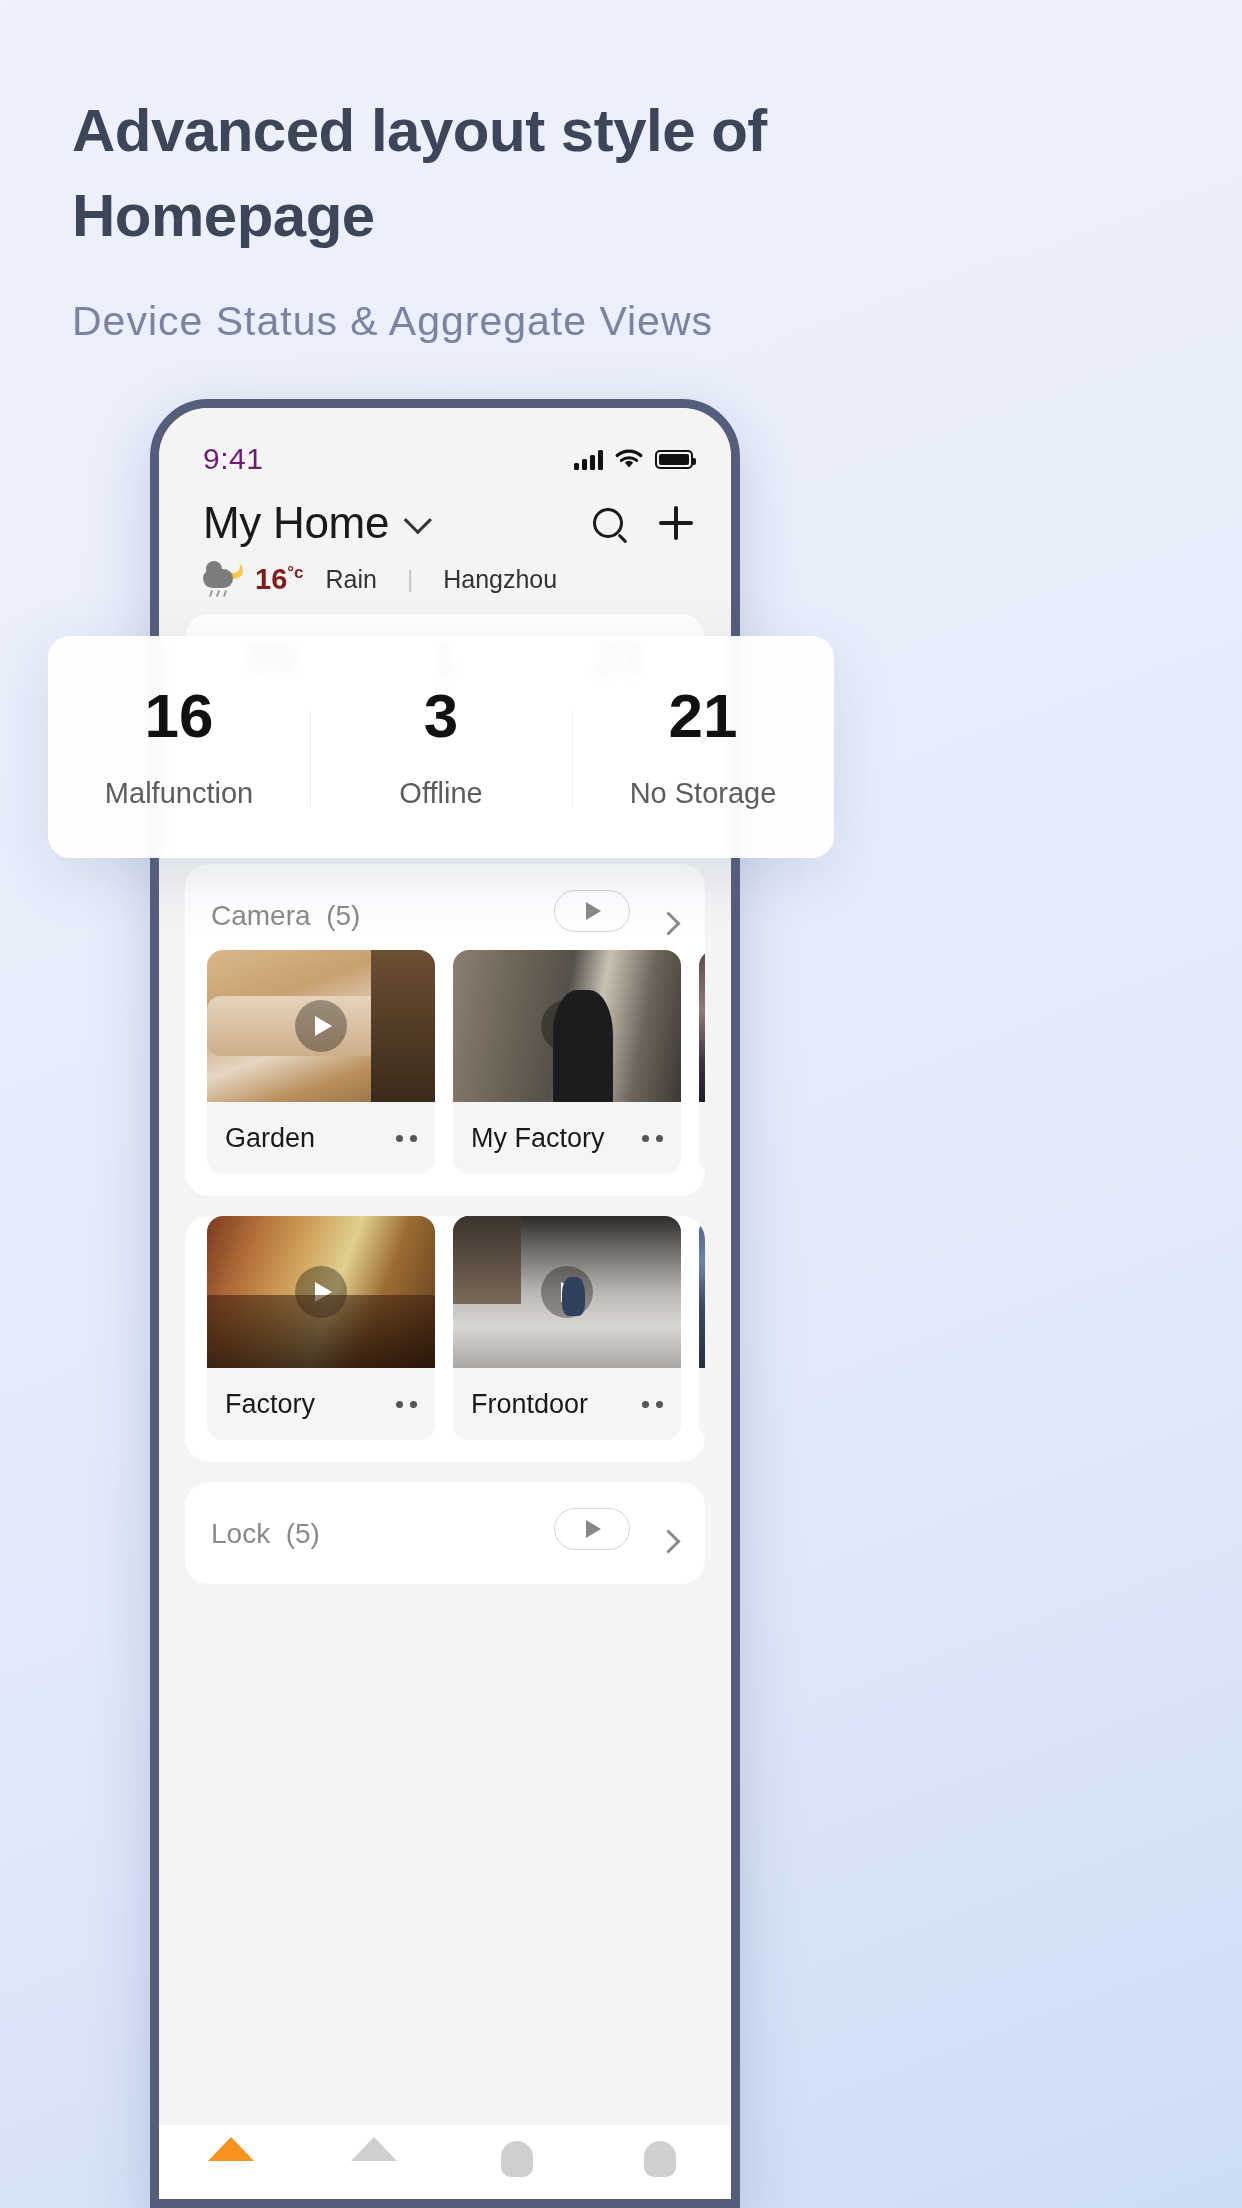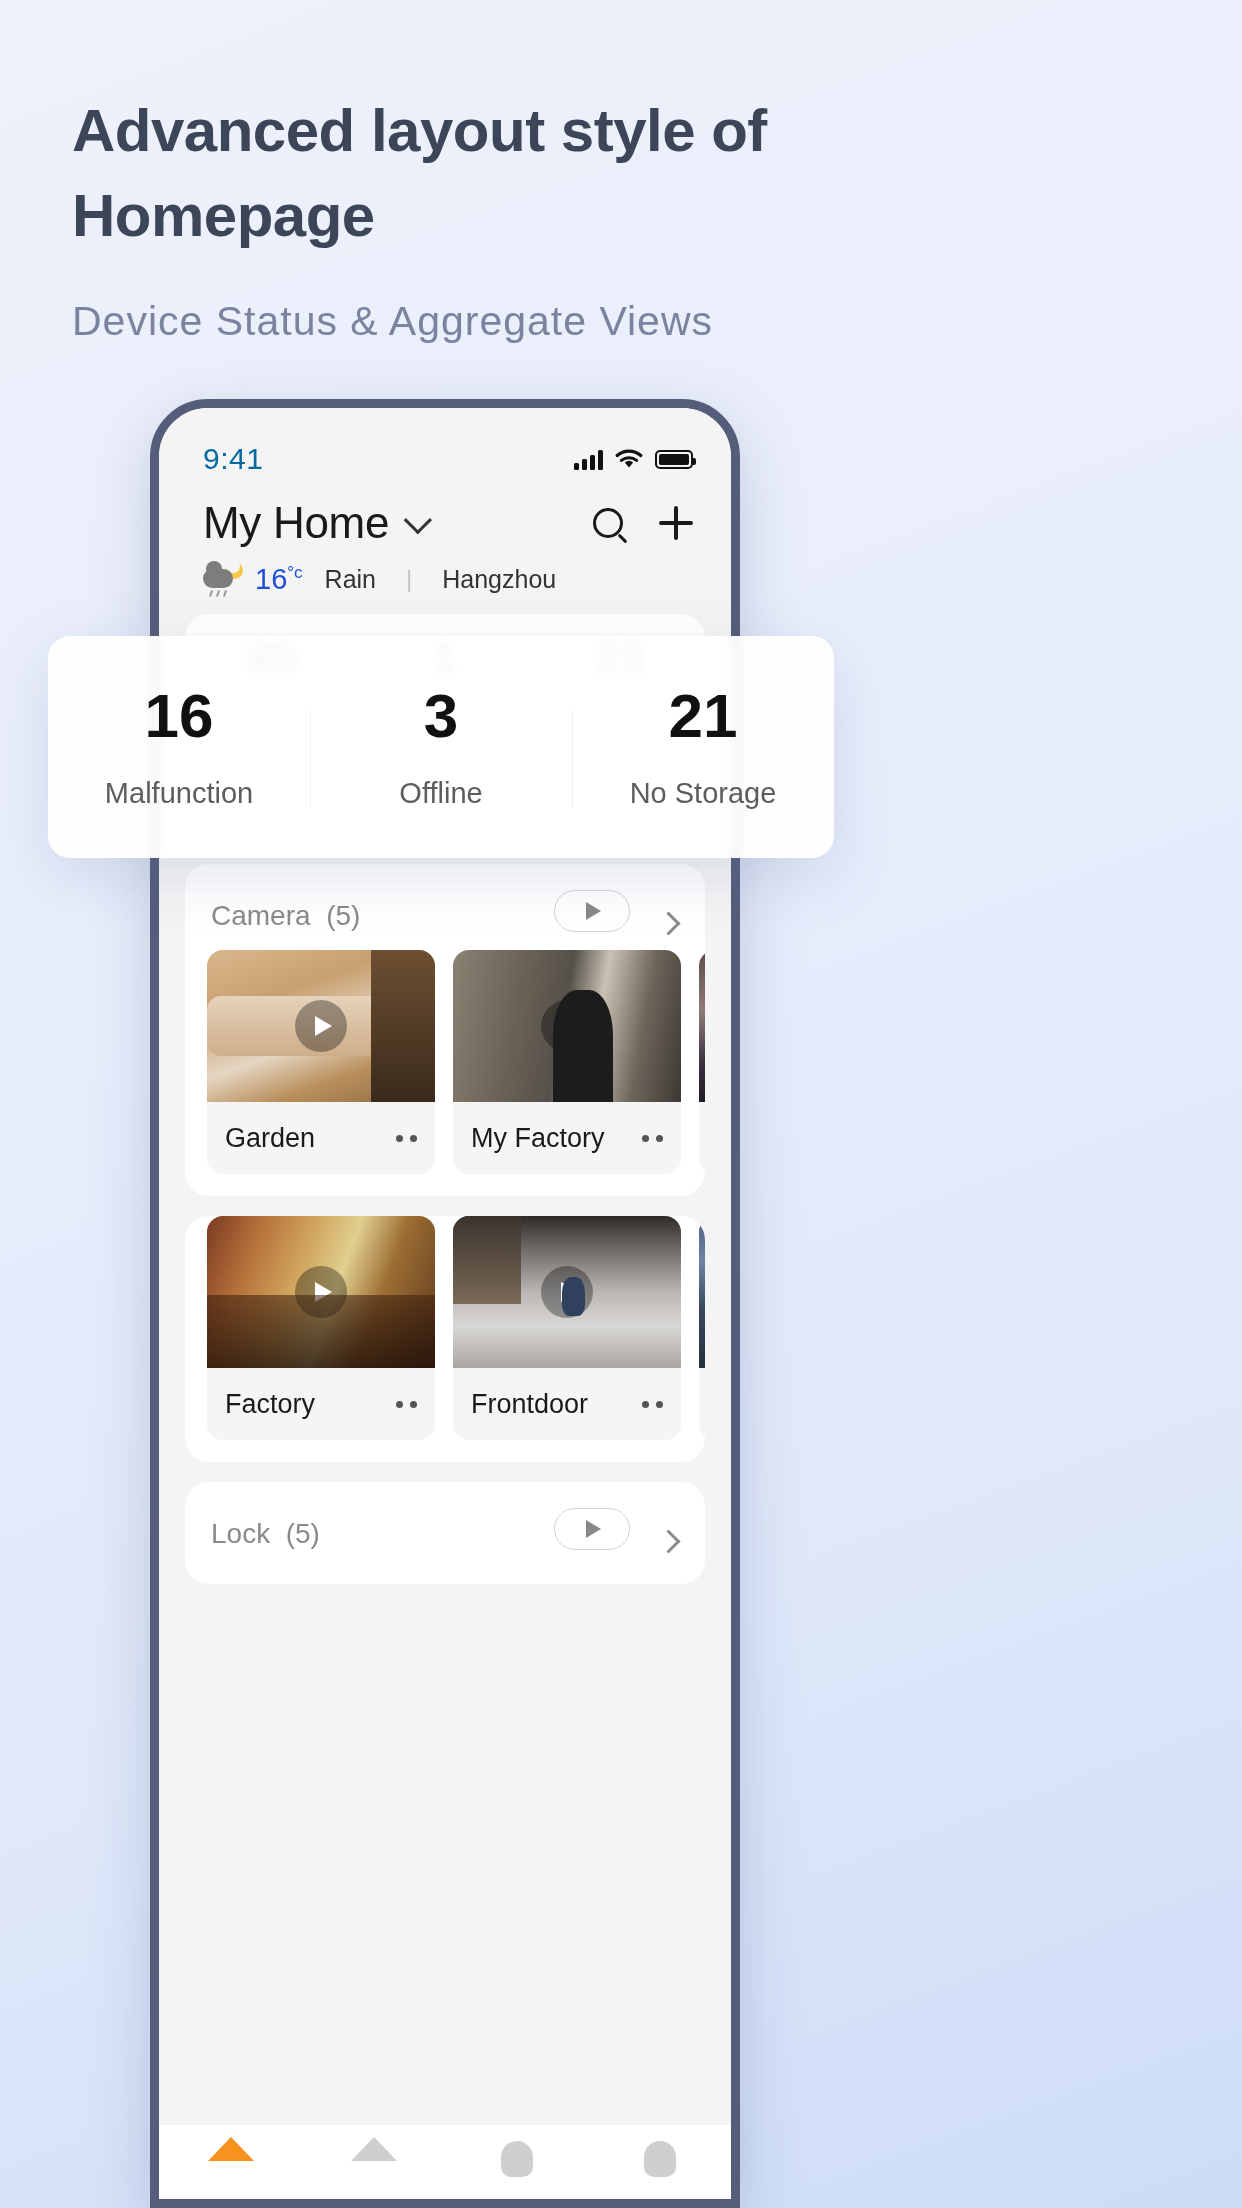--- a/index.html
+++ b/index.html
@@ -31,21 +31,21 @@
     overflow:hidden;
     box-shadow:0 20px 60px rgba(80,95,140,.25);
   }
   .screen { position:absolute; inset:0; background:#f4f4f4; overflow:hidden; }
 
   
   .statusbar {
     height:76px; display:flex; align-items:center; justify-content:space-between;
     padding:26px 38px 0 44px;
   }
-  .sb-time { font-size:30px; color:#0369a1; font-weight:500; letter-spacing:.5px; }
+  .sb-time { font-size:30px; color:#701a75; font-weight:500; letter-spacing:.5px; }
   .sb-icons { display:flex; align-items:center; gap:11px; }
   .bars { display:flex; align-items:flex-end; gap:3px; height:21px; }
   .bars i { width:5px; background:#111; border-radius:1.5px; display:block; }
   .bars i:nth-child(1){height:7px;} .bars i:nth-child(2){height:11px;}
   .bars i:nth-child(3){height:15px;} .bars i:nth-child(4){height:20px;}
   .batt {
     width:38px; height:19px; border:2px solid #111; border-radius:5px;
     position:relative; padding:2px;
   }
   .batt::after{content:"";position:absolute;right:-5px;top:6px;width:3px;height:7px;background:#111;border-radius:0 2px 2px 0;}
@@ -67,21 +67,21 @@
   
   .weather { display:flex; align-items:center; gap:10px; padding:14px 0 0 44px; }
   .wic { width:42px;height:34px;position:relative; }
   .wic .moon{position:absolute;right:2px;top:0;width:17px;height:17px;background:#f7c84a;border-radius:50%;}
   .wic .moon::after{content:"";position:absolute;right:3px;top:-3px;width:14px;height:14px;background:#f4f4f4;border-radius:50%;}
   .wic .cloud{position:absolute;left:0;top:7px;width:30px;height:19px;background:#7d7d7d;border-radius:11px;}
   .wic .cloud::before{content:"";position:absolute;left:3px;top:-8px;width:16px;height:16px;background:#7d7d7d;border-radius:50%;}
   .wic .rain{position:absolute;left:5px;bottom:-2px;width:22px;height:8px;}
   .wic .rain i{position:absolute;width:2px;height:7px;background:#9a9a9a;transform:rotate(20deg);border-radius:1px;}
   .wic .rain i:nth-child(1){left:2px;} .wic .rain i:nth-child(2){left:9px;} .wic .rain i:nth-child(3){left:16px;}
-  .w-temp{font-size:29px;color:#1d4ed8;font-weight:normal;}
+  .w-temp{font-size:29px;color:#7f1d1d;font-weight:bold;}
   .w-temp sup{font-size:17px;}
   .w-cond{font-size:25px;color:#333;margin-left:12px;}
   .w-div{color:#c6c6c6;margin:0 20px;font-size:24px;}
   .w-city{font-size:25px;color:#333;}
 
   
   .statcard-bg {
     margin:18px 26px 0; background:#fff; border-radius:24px; height:140px;
     display:flex; align-items:flex-start; padding-top:20px;
   }

